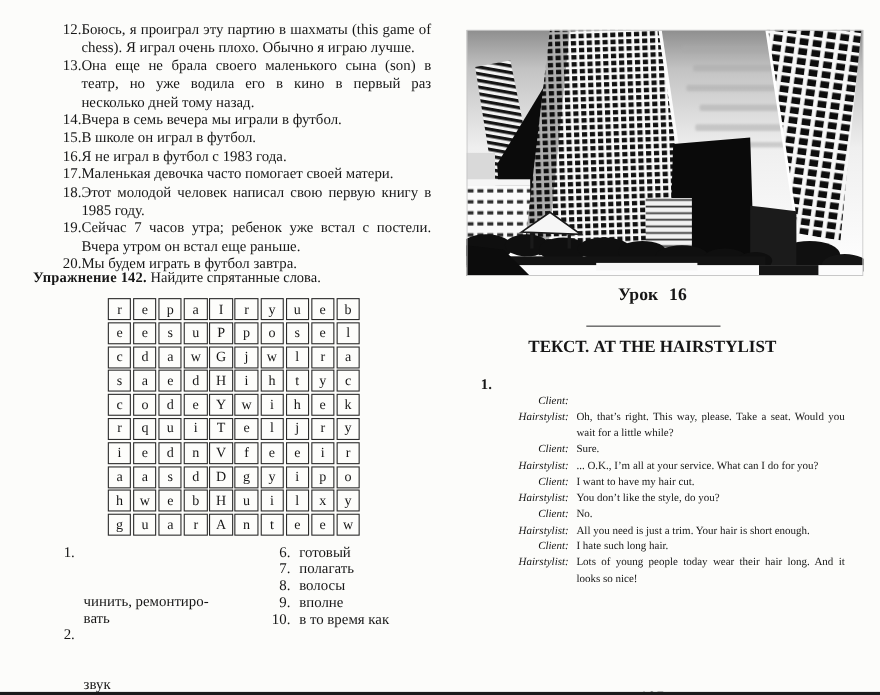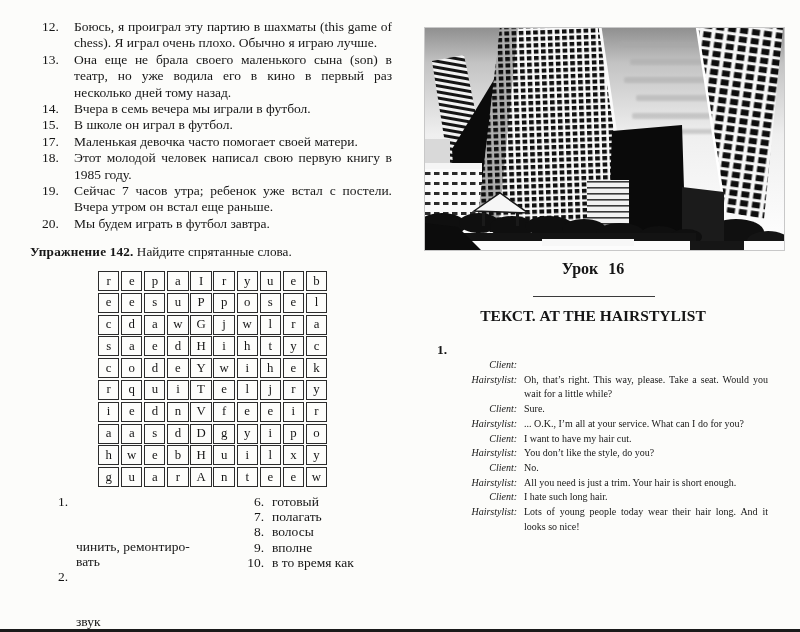--- a/index.html
+++ b/index.html
@@ -10,21 +10,21 @@
     font-family:"Liberation Serif","DejaVu Serif",serif;
   }
   .page { position:absolute; top:0; height:632px; }
   .page-left  { left:0;   width:408px; }
   .page-right { left:408px; width:392px; }
 
   
   .items { position:absolute; left:42px; top:19px; width:350px;
            font-size:13.5px; line-height:16.4px; }
   .item { display:flex; }
-  .item .num { width:32px; flex:none; }
+  .item .num { width:32px; flex:none;text-align:right; }
   .item .txt { flex:1; text-align:justify;font-family:Liberation Serif, serif; }
 
   .ex-heading { position:absolute; left:30px; top:244px; font-size:13.2px; }
   .ex-heading b { letter-spacing:.2px; }
 
   .wgrid { position:absolute; left:98px; top:271px;
            display:grid; grid-template-columns:repeat(10,21.3px);
            grid-auto-rows:20px; gap:1.8px; }
   .wgrid .cell { border:1px solid #2b2b2b; display:flex; align-items:center;
                  justify-content:center; font-size:12.8px; background:#fdfdfb; }
@@ -82,20 +82,24 @@
       <div class="item">
         <span class="num">14.</span>
         <span class="txt">Вчера в семь вечера мы играли в футбол.</span>
       </div>
 
       <div class="item">
         <span class="num">15.</span>
         <span class="txt">В школе он играл в футбол.</span>
       </div>
 
+      <div class="item">
+        <span class="num">16.</span>
+        <span class="txt">Я не играл в футбол с 1983 года.</span>
+      </div>
 
       <div class="item">
         <span class="num">17.</span>
         <span class="txt">Маленькая девочка часто помогает своей матери.</span>
       </div>
 
       <div class="item">
         <span class="num">18.</span>
         <span class="txt">Этот молодой человек написал свою первую книгу в 1985 году.</span>
       </div>

